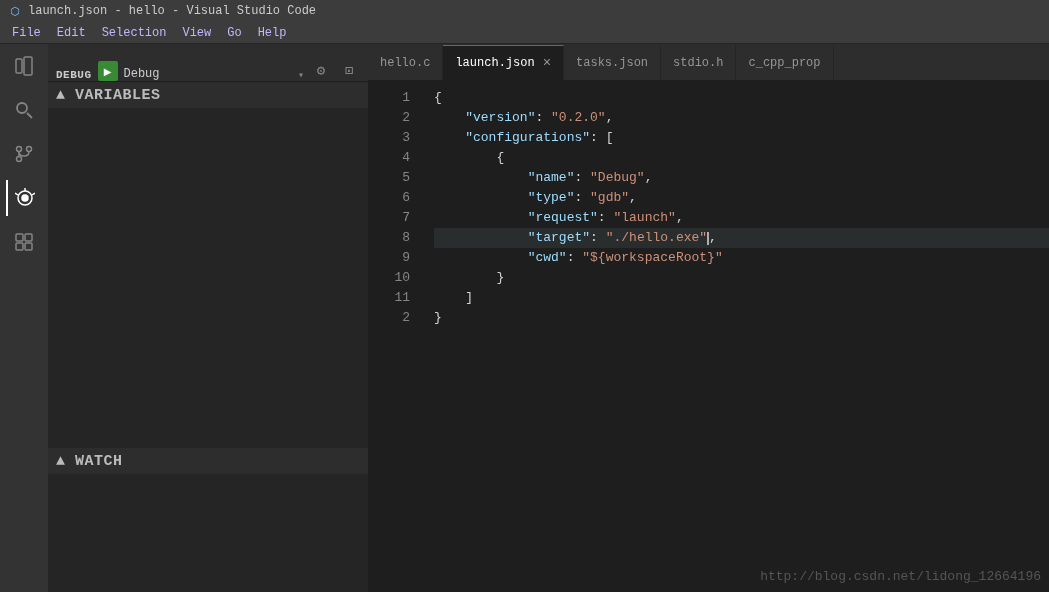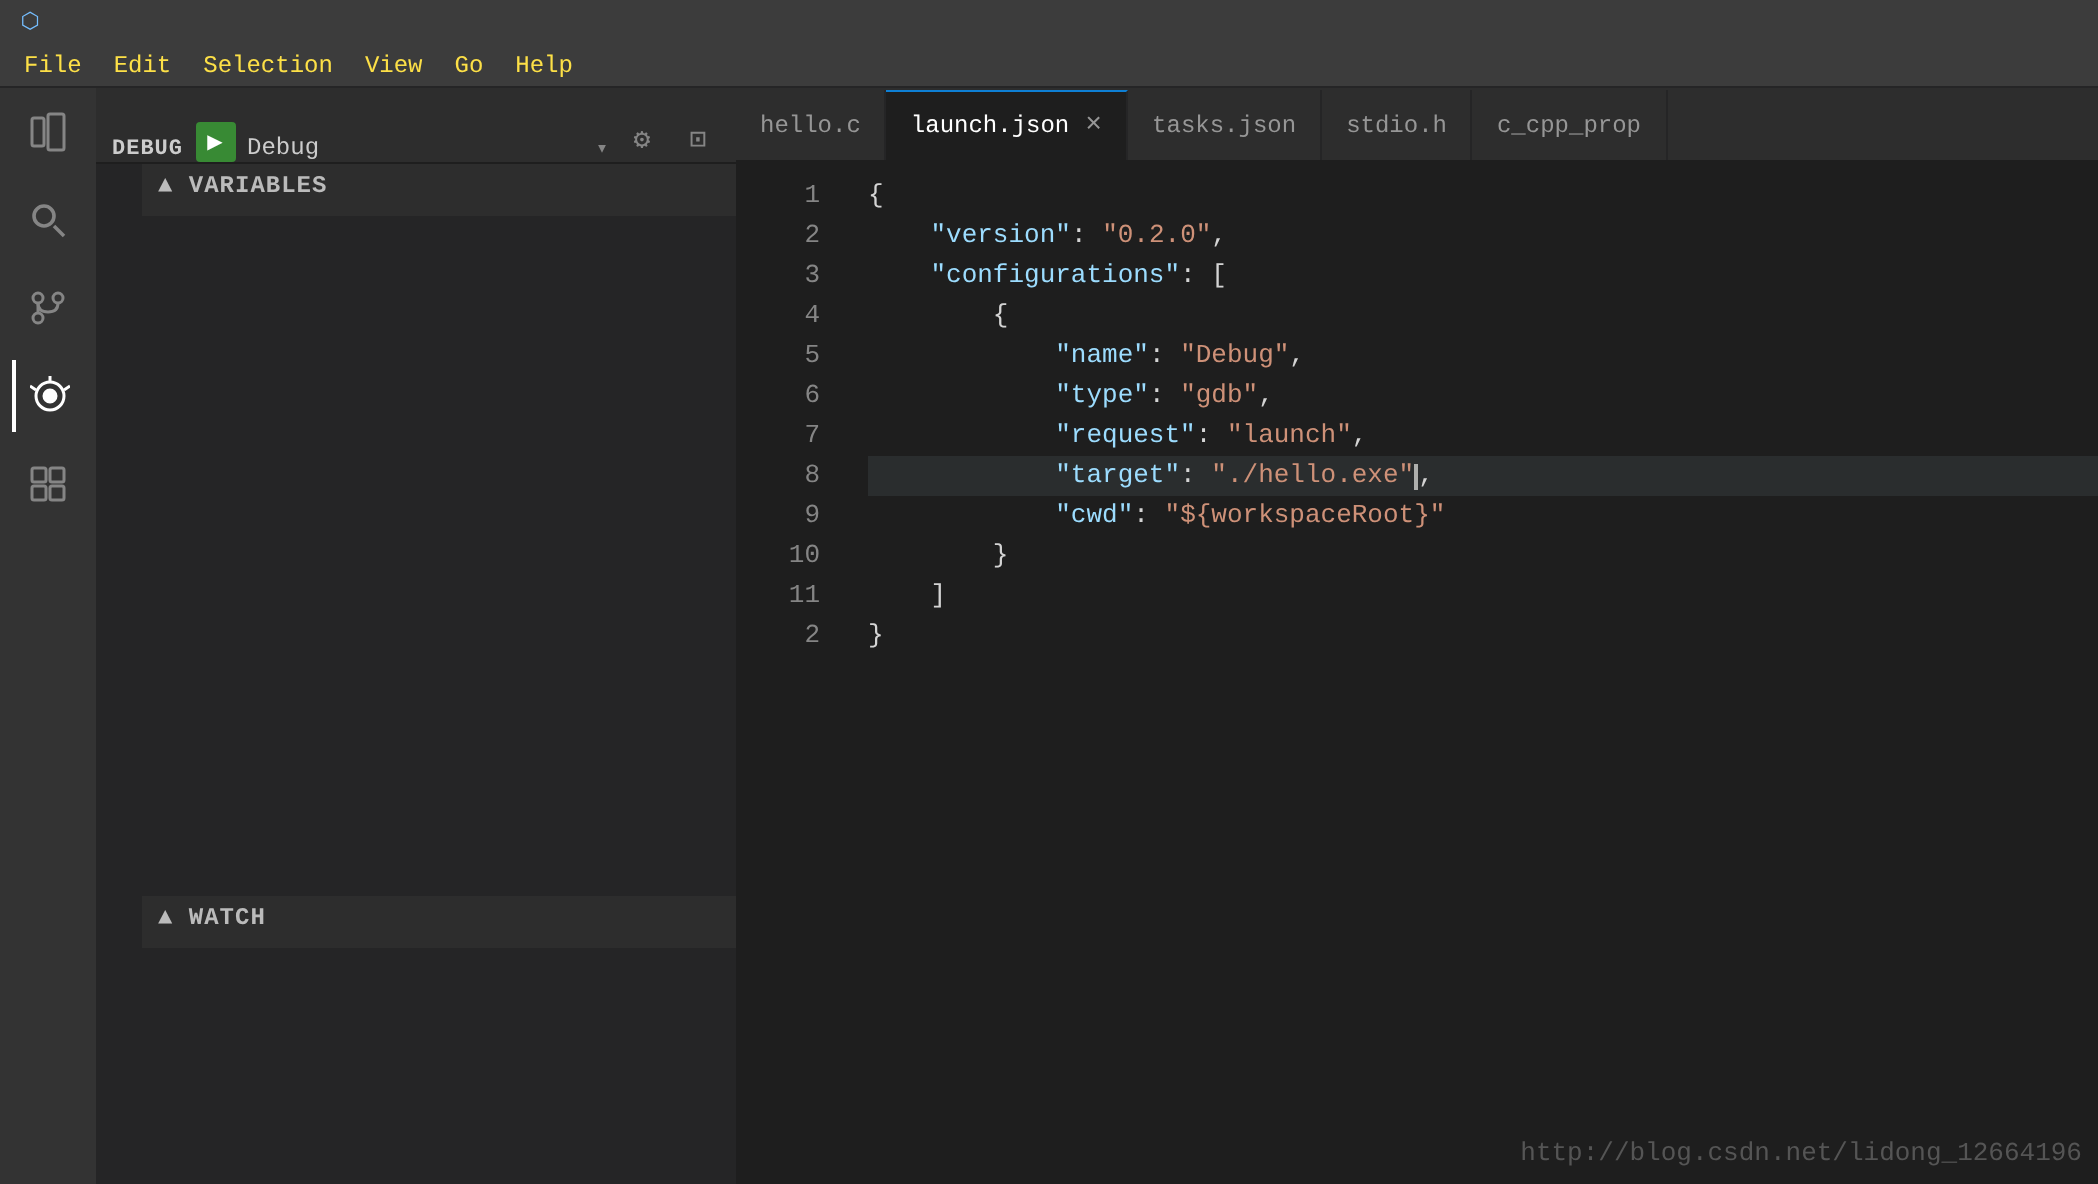--- a/index.html
+++ b/index.html
@@ -40,21 +40,21 @@
       background: #3c3c3c;
       height: 22px;
       display: flex;
       align-items: center;
       padding: 0 4px;
       font-size: 12px;
       border-bottom: 1px solid #252526;
     }
     .menu-item {
       padding: 2px 8px;
-      color: #fde047;
+      color: #c4b5fd;
       cursor: pointer;
     }
 
     
     #main-container {
       display: flex;
       height: calc(592px - 44px);
     }
 
     
@@ -146,31 +146,30 @@
     }
 
     
     #variables-panel {
       flex: 0 0 auto;
       overflow: hidden;
     }
     .panel-header {
       background: #2d2d2d;
       color: #bbbbbb;
-      font-size: 12px;
+      font-size: 15px;
       font-weight: bold;
       padding: 4px 8px;
       display: flex;
-      align-items: flex-start;
+      align-items: center;
       gap: 4px;
       letter-spacing: 0.5px;
       text-transform: uppercase;
       cursor: pointer;
       height: 26px;
-      margin-left: 23px;
     }
     .panel-content {
       background: #252526;
       min-height: 300px;
     }
 
     
     #watch-panel {
       flex: 0 0 auto;
     }
@@ -286,20 +285,21 @@
       flex-direction: column;
       overflow: hidden;
       flex: 1;
     }
   </style>
 </head>
 <body>
 
 <div id="title-bar">
   <span class="title-icon">⬡</span>
+  <span>launch.json - hello - Visual Studio Code</span>
 </div>
 
 <div id="menu-bar">
   <span class="menu-item">File</span>
   <span class="menu-item">Edit</span>
   <span class="menu-item">Selection</span>
   <span class="menu-item">View</span>
   <span class="menu-item">Go</span>
   <span class="menu-item">Help</span>
 </div>

